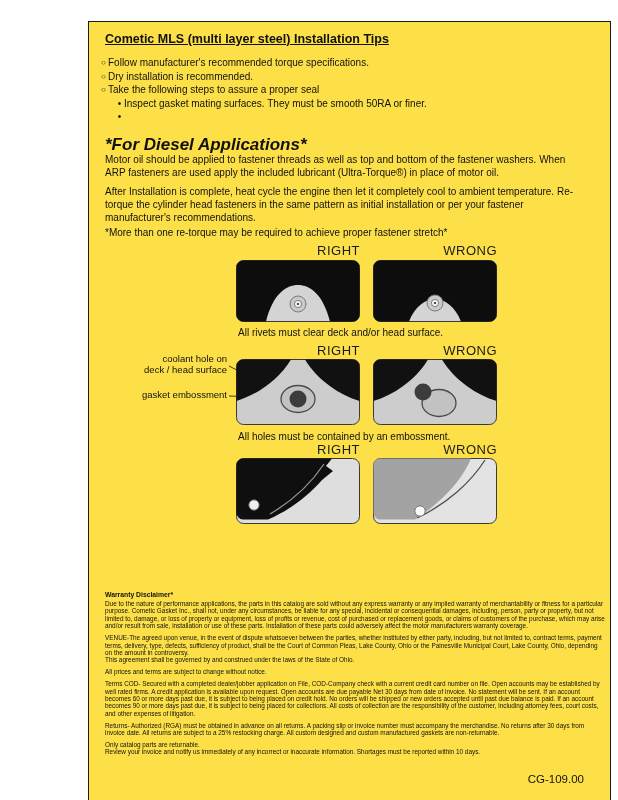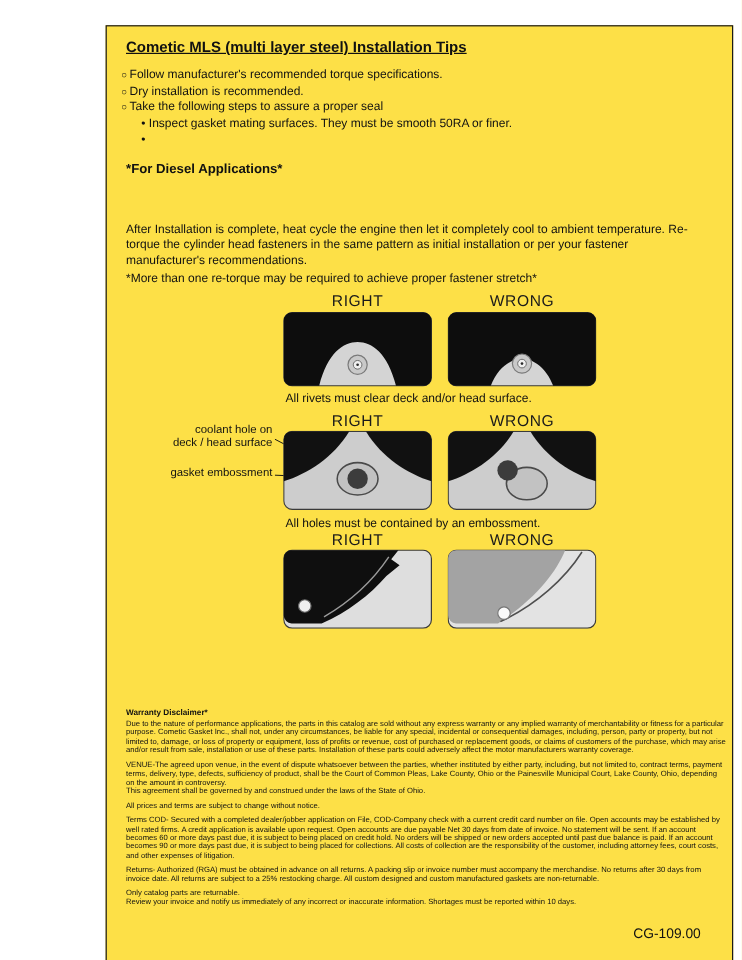--- a/index.html
+++ b/index.html
@@ -5,26 +5,26 @@
   html,body{margin:0;padding:0;background:#ffffff;}
   .page{position:relative;width:618px;height:800px;background:#ffffff;font-family:"Liberation Sans",sans-serif;color:#111;overflow:hidden;}
   .frame{position:absolute;left:88px;top:21px;width:521px;height:782px;border:1px solid #1a1a1a;background:#fde047;}
   .abs{position:absolute;}
   .title{left:16px;top:10px;font-size:12.5px;font-weight:bold;text-decoration:underline;white-space:nowrap;}
   .bullets{left:10px;top:35px;width:492px;}
   .bullet-row{display:flex;align-items:flex-start;margin-bottom:2px;font-size:10px;line-height:11.5px;}
   .bullet-glyph{width:9px;flex:0 0 9px;font-size:8px;line-height:11.5px;text-align:center;}
   .sub{margin-left:16px;}
   .sub .bullet-glyph{font-size:10px;}
-  .diesel-h{left:16px;top:113px;font-size:11px;font-weight:bold;}
+  .diesel-h{left:16px;top:113px;font-size:17px;font-weight:bold;font-style:italic;}
   .para{left:16px;width:474px;font-size:10px;line-height:13px;}
   .p1{top:131px;}
   .p2{top:163px;}
   .note{top:205px;left:16px;font-size:10px;}
-  .figlabel{width:124px;text-align:center;font-size:13px;color:#1a1a1a;letter-spacing:0.5px;}
+  .figlabel{width:124px;text-align:right;font-size:13px;color:#1a1a1a;letter-spacing:0.5px;}
   .figbox{width:124px;height:62px;}
   .figbox svg{display:block;width:100%;height:100%;}
   .figbox2{height:66px;}
   .caption{font-size:10px;line-height:12.5px;color:#111;}
   .annot{font-size:9.5px;line-height:10.5px;text-align:right;width:118px;left:20px;}
   .code{right:26px;top:751px;font-size:11.5px;color:#111;}
   .warr-h{left:16px;top:569px;font-size:6.8px;font-weight:bold;}
   .warr{left:16px;top:578px;width:500px;}
   .warr p{margin:0 0 4.5px 0;font-size:6.4px;line-height:7.4px;color:#111;}
   .warr p.tight{margin-bottom:0;}
@@ -53,20 +53,21 @@
       <div class="bullet-row sub">
         <span class="bullet-glyph">•</span>
         <span>Inspect gasket mating surfaces.  They must be smooth 50RA or finer.</span>
       </div>
       <div class="bullet-row sub">
         <span class="bullet-glyph">•</span>
       </div>
     </div>
 
     <div class="abs diesel-h">*For Diesel Applications*</div>
+    <div class="abs para p1">Motor oil should be applied to fastener threads as well as top and bottom of the fastener washers. When ARP fasteners are used apply the included lubricant (Ultra-Torque®) in place of motor oil.</div>
     <div class="abs para p2">After Installation is complete, heat cycle the engine then let it completely cool to ambient temperature. Re-torque the cylinder head fasteners in the same pattern as initial installation or per your fastener manufacturer's recommendations.</div>
     <div class="abs note">*More than one re-torque may be required to achieve proper fastener stretch*</div>
 
     <div class="abs figlabel" style="left:147px;top:221px;">RIGHT</div>
     <div class="abs figlabel" style="left:284px;top:221px;">WRONG</div>
 
     <div class="abs figbox" style="left:147px;top:238px;">
       <svg viewBox="0 0 124 62">
         <rect x="0.5" y="0.5" width="123" height="61" rx="7" fill="#d4d4d4" stroke="#3a3a3a"></rect>
         <path d="M7,0.5 H117 A6.5,6.5 0 0 1 123.5,7 V55 A6.5,6.5 0 0 1 117,61.5 H94 C87,34 74,25 62,25 C50,25 37,34 30,61.5 H7 A6.5,6.5 0 0 1 0.5,55 V7 A6.5,6.5 0 0 1 7,0.5 Z" fill="#0d0d0d"></path>

